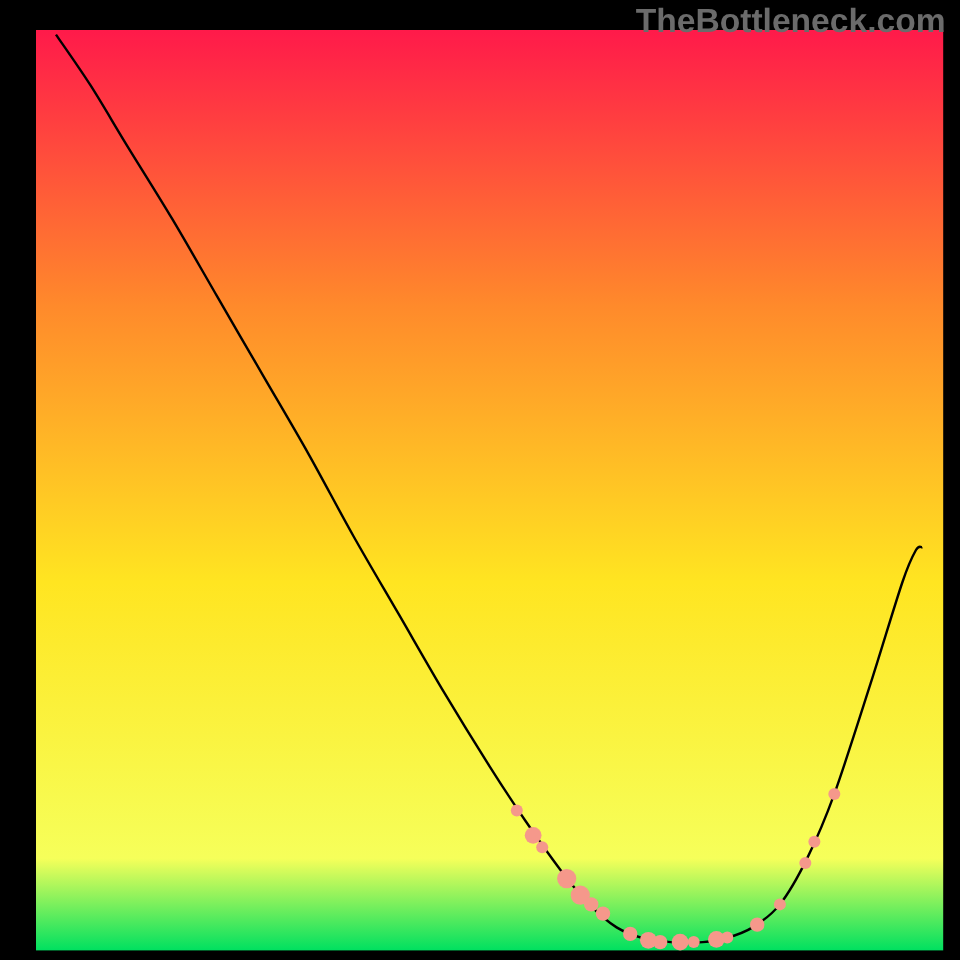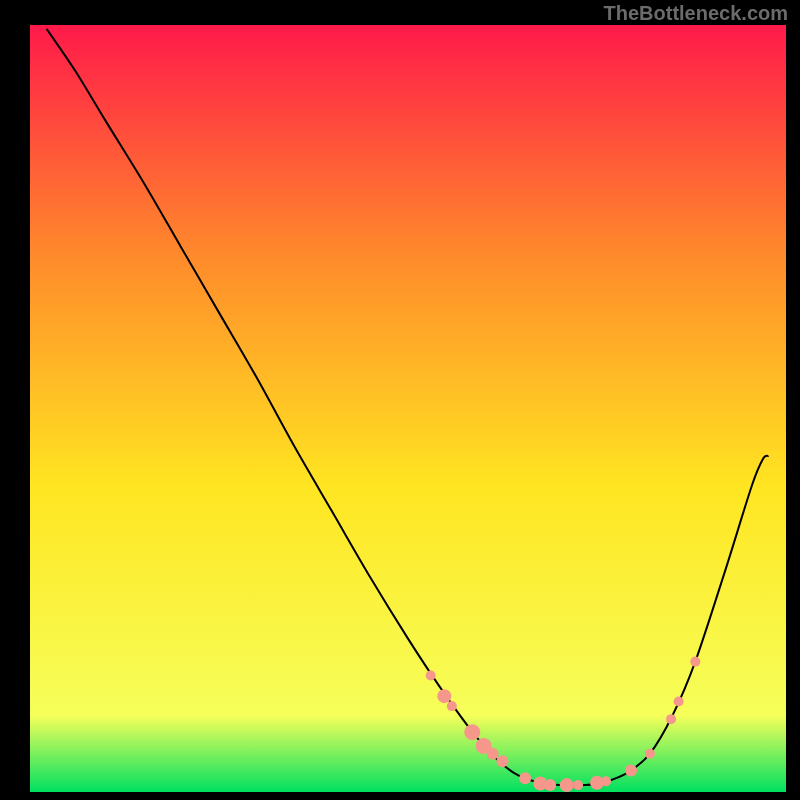--- a/index.html
+++ b/index.html
@@ -13,21 +13,21 @@
   .chart-container {
     position: relative;
     width: 800px;
     height: 800px;
   }
   .watermark {
     position: absolute;
     top: 2px;
     right: 12px;
     font-family: Arial, Helvetica, sans-serif;
-    font-size: 20px;
+    font-size: 28px;
     font-weight: bold;
     color: #6b6b6b;
     z-index: 10;
   }
   svg {
     display: block;
   }
 </style>
 </head>
 <body>

